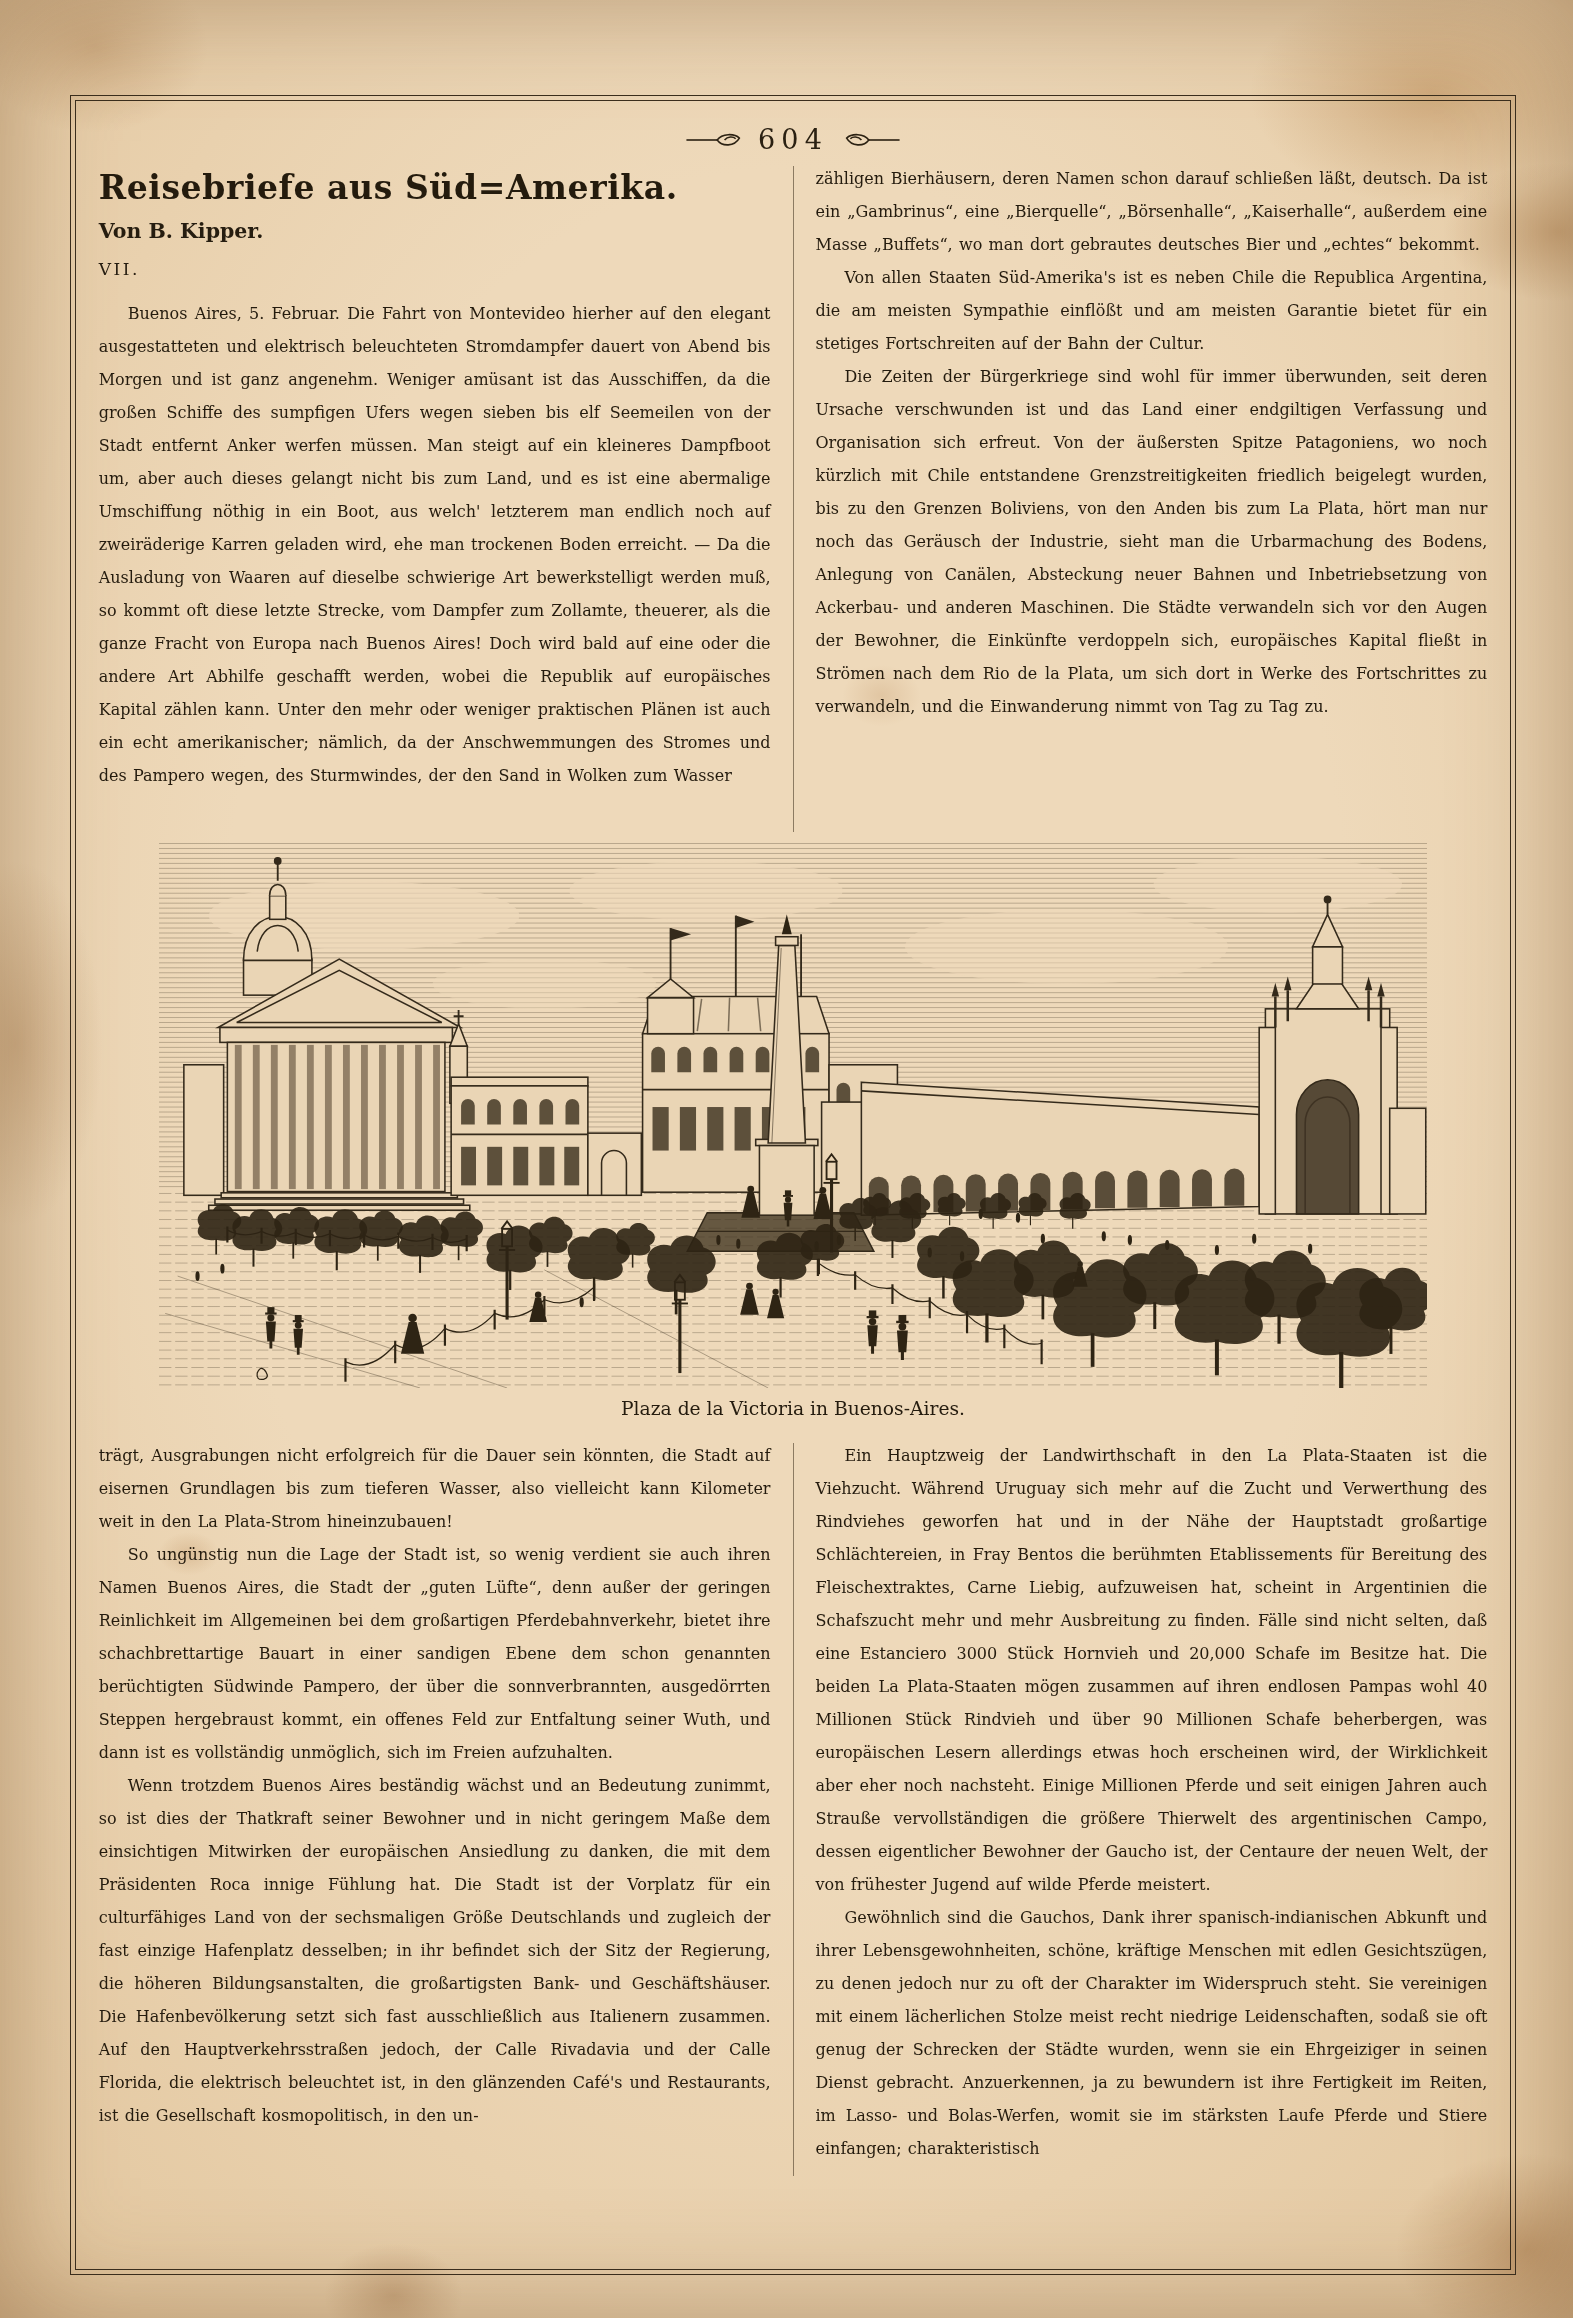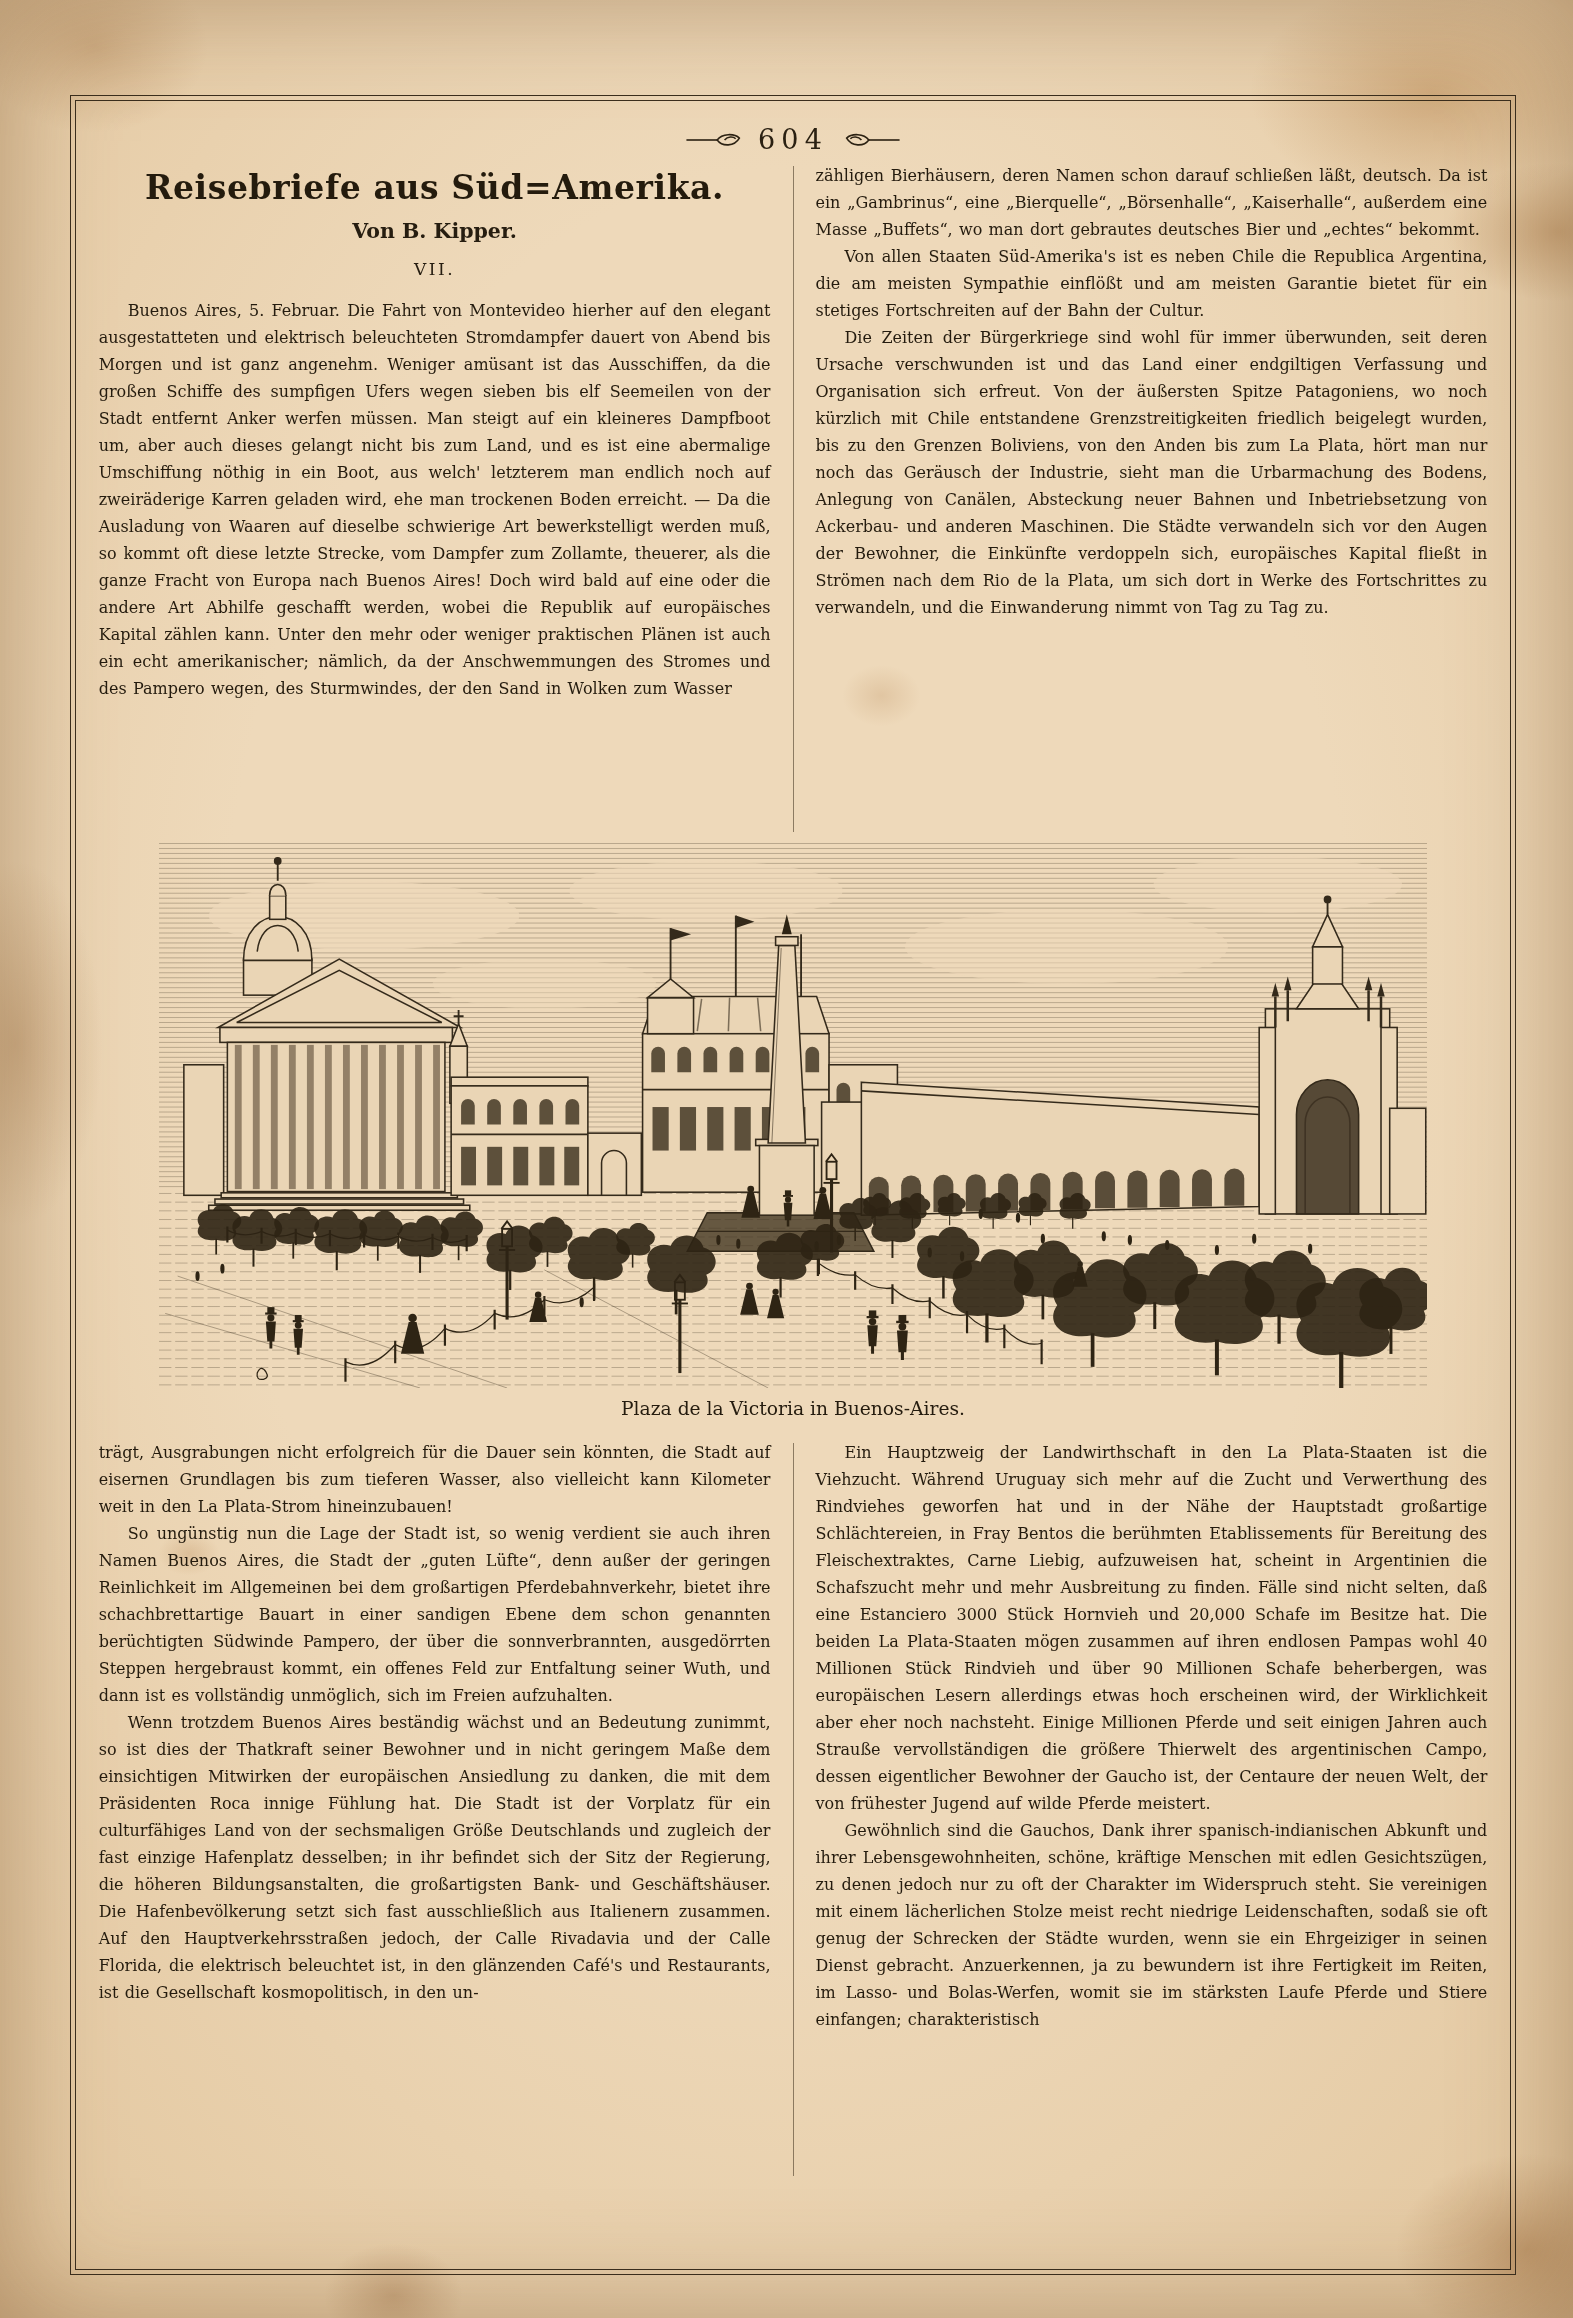--- a/index.html
+++ b/index.html
@@ -30,26 +30,26 @@
   .pagenum{font-size:27px;letter-spacing:6.2px;font-weight:normal;color:#2b2112;}
   .orn{display:block;}
 
   .cols{display:grid;grid-template-columns:1fr 1fr;column-gap:45px;position:relative;
         overflow:hidden;padding:0 3.7px;}
   .cols::after{content:"";position:absolute;left:50%;top:3.7px;bottom:3.7px;width:0.9px;
                background:rgba(60,45,25,.55);}
   .cols-top{height:673px;margin-top:2.5px;}
   .cols-bottom{height:740px;}
 
-  .titleblock{text-align:center;}
+  .titleblock{text-align:left;}
   .art-title{font-size:33px;font-weight:bold;letter-spacing:0.6px;margin:6.2px 0 11.2px 0;color:#241b0d;}
   .art-byline{font-size:20.5px;font-weight:bold;margin:0 0 16px 0;}
   .art-part{font-size:17px;letter-spacing:2.5px;margin:0 0 18.7px 0;}
 
-  .body-text p{margin:0;font-size:16px;line-height:27px;text-align:justify;
+  .body-text p{margin:0;font-size:16px;line-height:33px;text-align:justify;
                word-spacing:1.2px;color:#241b0e;}
   .body-text p.ind{text-indent:29px;}
 
   .figure-block{height:598px;margin-top:6.2px;text-align:center;overflow:hidden;}
   .engraving{display:block;margin:0 auto;}
   .fig-caption{font-size:18.7px;margin-top:10px;color:#241b0e;text-align:center;}
 </style>
 </head>
 <body>
 

